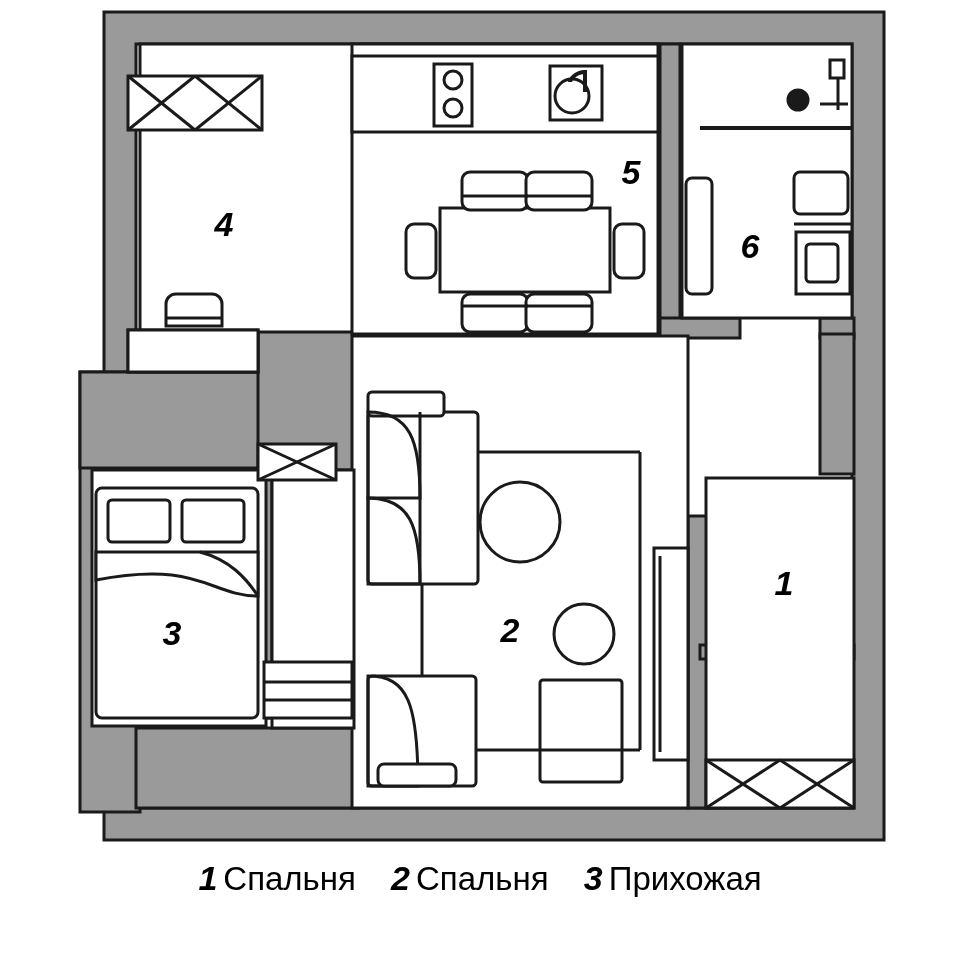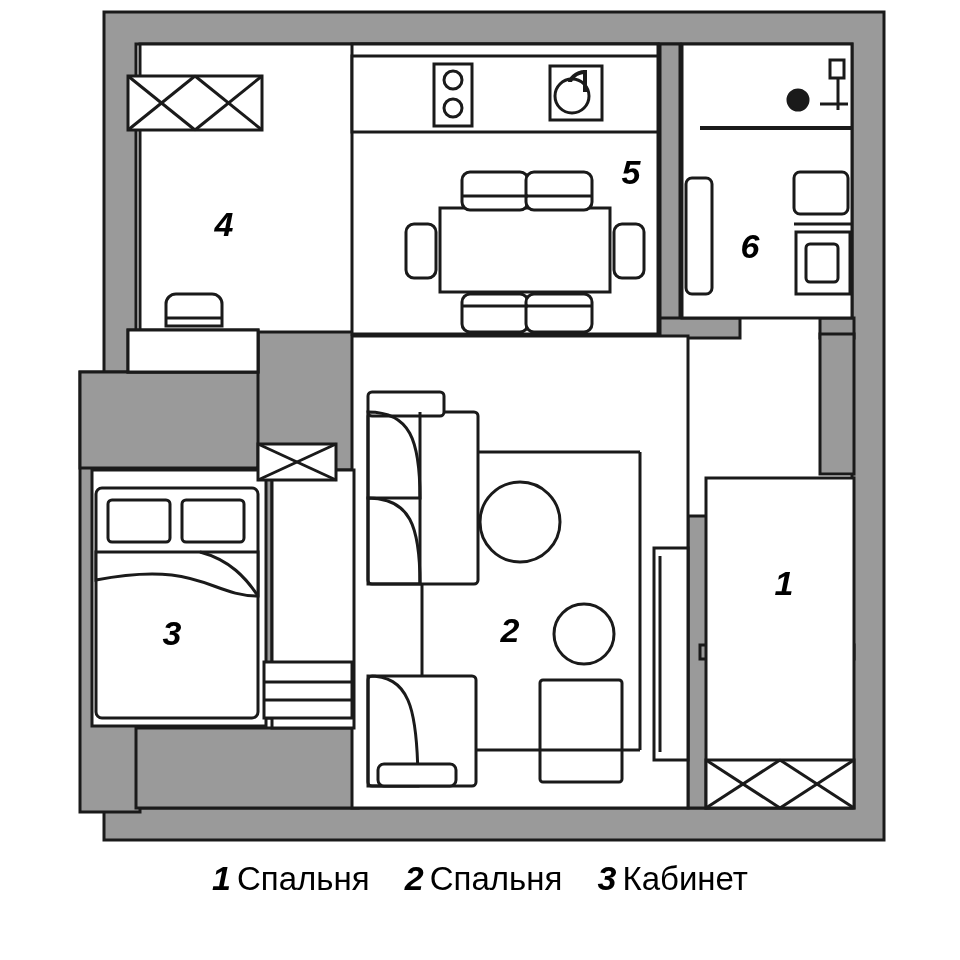--- a/index.html
+++ b/index.html
@@ -205,17 +205,17 @@
       <text class="roomnum" x="631" y="184" text-anchor="middle">5</text>
       <text class="roomnum" x="750" y="258" text-anchor="middle">6</text>
     </g>
 
   </svg>
 
   <div class="legend">
     <div class="legend-line">
       <span class="legend-label"><span class="legend-num">1</span><span>Спальня</span></span>
       <span class="legend-label"><span class="legend-num">2</span><span>Спальня</span></span>
-      <span class="legend-label"><span class="legend-num">3</span><span>Кабинет</span></span>
+      <span class="legend-label"><span class="legend-num">3</span><span>Прихожая</span></span>
     </div>
   </div>
 
 </div>
 
 </body></html>

